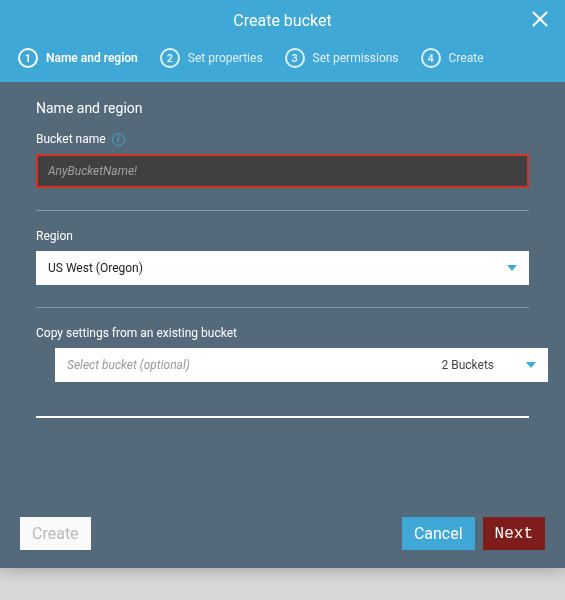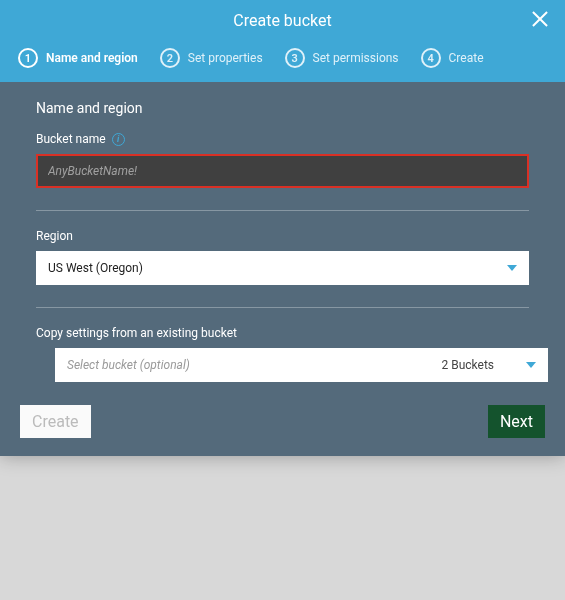--- a/index.html
+++ b/index.html
@@ -1,17 +1,17 @@
 <!DOCTYPE html>
 <html><head>
 <meta charset="utf-8">
 <style>
 * { box-sizing: border-box; margin: 0; padding: 0; font-family: -apple-system, BlinkMacSystemFont, "Segoe UI", Roboto, Arial, sans-serif; }
 body { background: #d8d8d8; width: 565px; height: 600px; overflow: hidden; position: relative; }
-.modal { width: 565px; height: 456px; background: #546a7b; display: flex; flex-direction: column; box-shadow: 0 0 18px rgba(0,0,0,.3); }
+.modal { width: 565px; height: 568px; background: #546a7b; display: flex; flex-direction: column; box-shadow: 0 0 18px rgba(0,0,0,.3); }
 .hdr { background: #3fa8d6; color: #fff; }
 .hdr-top { display: flex; align-items: center; justify-content: center; position: relative; height: 40px; }
 .hdr-title { font-size: 16px; font-weight: 400; }
 .close { position: absolute; right: 14px; top: 8px; width: 22px; height: 22px; cursor: pointer; }
 .close::before, .close::after { content: ""; position: absolute; left: 10px; top: 1px; width: 2px; height: 20px; background: #fff; }
 .close::before { transform: rotate(45deg); } .close::after { transform: rotate(-45deg); }
 .steps { display: flex; align-items: center; padding: 8px 18px 14px; gap: 22px; }
 .step { display: flex; align-items: center; gap: 8px; cursor: pointer; color: #dff1f9; font-size: 12px; }
 .step.active { color: #fff; font-weight: 600; }
 .circ { width: 20px; height: 20px; border: 2px solid #dff1f9; border-radius: 50%; display: flex; align-items: center; justify-content: center; font-size: 11px; font-weight: 600; color: #dff1f9; }
@@ -25,21 +25,21 @@
 .hr { border: none; border-top: 1px solid rgba(255,255,255,.3); margin: 22px 0 18px; }
 .sel { width: 100%; background: #fff; padding: 10px 12px; font-size: 12px; color: #222; display: flex; align-items: center; justify-content: space-between; cursor: pointer; }
 .sel.placeholder { color: #9a9a9a; font-style: italic; margin-left: 19px; }
 .sel-right { display: flex; align-items: center; gap: 32px; color: #444; font-style: normal; }
 .chev { width: 0; height: 0; border-left: 5px solid transparent; border-right: 5px solid transparent; border-top: 6px solid #3fa8d6; }
 .divider-bottom { border: none; border-top: 2px solid #fff; margin: 34px 0 0; }
 .ftr { padding: 14px 20px 18px; display: flex; justify-content: space-between; align-items: center; }
 .btn { padding: 7px 12px; font-size: 16px; border: none; cursor: pointer; }
 .btn-create { background: #fafafa; color: #bbb; cursor: not-allowed; }
 .btn-cancel { background: #3fa8d6; color: #fff; }
-.btn-next { background: #14532d; color: #fff; margin-left: 8px; cursor: not-allowed; }
+.btn-next { background: #7f1d1d; color: #fff; margin-left: 8px; cursor: not-allowed; font-family: Liberation Mono, monospace; }
 .right-btns { display: flex; }
 </style>
 </head>
 <body>
 
 <div class="modal">
   <div class="hdr">
     <div class="hdr-top">
       <div class="hdr-title">Create bucket</div>
       <div class="close"></div>
@@ -91,16 +91,17 @@
         <span class="chev"></span>
       </span>
     </div>
 
     <hr class="divider-bottom">
   </div>
 
   <div class="ftr">
     <button class="btn btn-create">Create</button>
     <div class="right-btns">
+      <button class="btn btn-cancel">Cancel</button>
       <button class="btn btn-next">Next</button>
     </div>
   </div>
 </div>
 
 </body></html>

